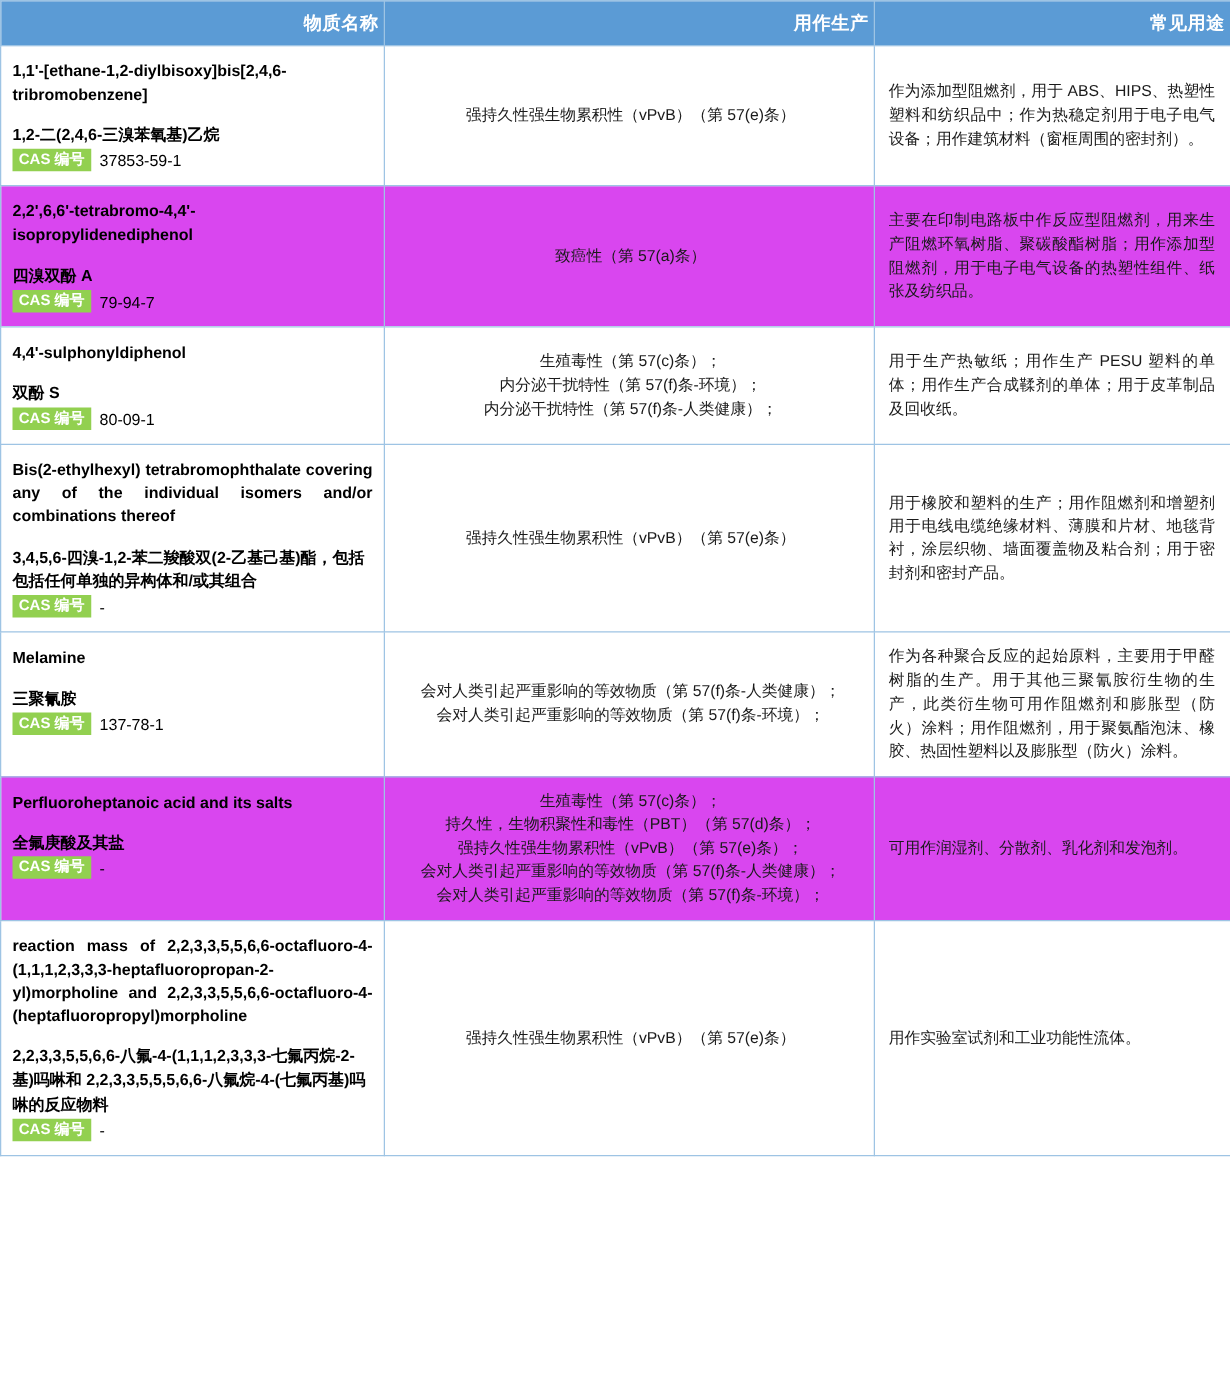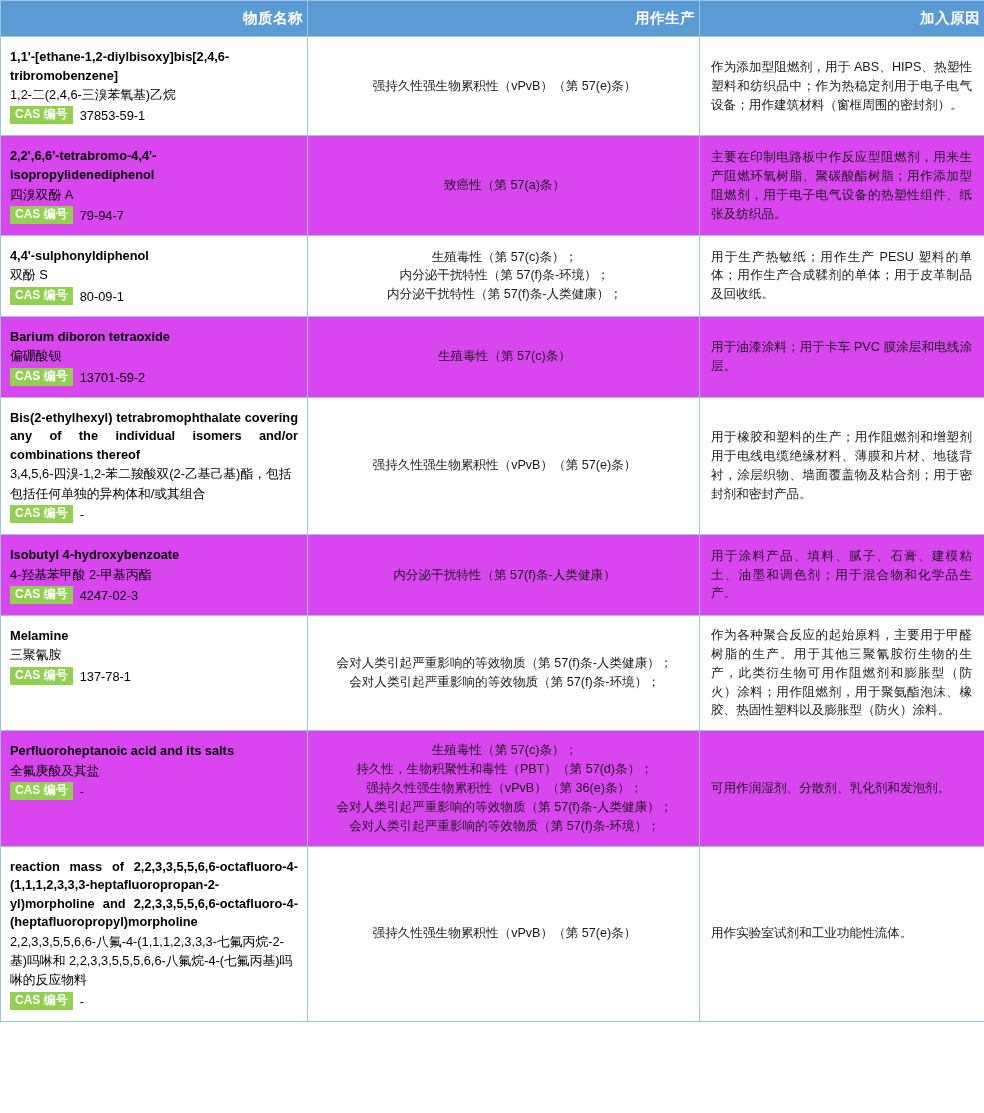--- a/index.html
+++ b/index.html
@@ -51,25 +51,25 @@
   }
   .name-en {
     font-weight: bold;
     color: #000;
     text-align: justify;
     text-justify: inter-word;
     font-size: 12.8px;
     line-height: 1.45;
   }
   .name-cn {
-    font-weight: normal;
+    font-weight: bold;
     color: #000;
     font-size: 12.8px;
     line-height: 1.5;
-    margin-top: 0;
+    margin-top: 13px;
   }
   .cas-line {
     margin-top: 2px;
     display: flex;
     align-items: flex-start;
     gap: 7px;
   }
   .cas-tag {
     background: #92d050;
     color: #ffffff;
@@ -110,21 +110,21 @@
   <table class="substances">
     <colgroup>
       <col class="c0">
         <col class="c1">
         <col class="c2">
     </colgroup>
     <thead>
       <tr>
         <th>物质名称</th>
         <th>用作生产</th>
-        <th>加入原因</th>
+        <th>常见用途</th>
       </tr>
     </thead>
     <tbody id="tbody">
         <tr class="odd">
           <td class="name">
             <div class="name-en">1,1'-[ethane-1,2-diylbisoxy]bis[2,4,6-tribromobenzene]</div>
             <div class="name-cn">1,2-二(2,4,6-三溴苯氧基)乙烷</div>
             <div class="cas-line">
               <span class="cas-tag">CAS 编号</span>
               <span class="cas-value">37853-59-1</span>
@@ -158,62 +158,34 @@
               <span class="cas-value">80-09-1</span>
             </div>
           </td>
           <td class="reason">
             <span class="line">生殖毒性（第 57(c)条）；</span>
             <span class="line">内分泌干扰特性（第 57(f)条-环境）；</span>
             <span class="line">内分泌干扰特性（第 57(f)条-人类健康）；</span>
           </td>
           <td class="use">用于生产热敏纸；用作生产 PESU 塑料的单体；用作生产合成鞣剂的单体；用于皮革制品及回收纸。</td>
         </tr>
-        <tr class="even">
-          <td class="name">
-            <div class="name-en">Barium diboron tetraoxide</div>
-            <div class="name-cn">偏硼酸钡</div>
-            <div class="cas-line">
-              <span class="cas-tag">CAS 编号</span>
-              <span class="cas-value">13701-59-2</span>
-            </div>
-          </td>
-          <td class="reason">
-            <span class="line">生殖毒性（第 57(c)条）</span>
-          </td>
-          <td class="use">用于油漆涂料；用于卡车 PVC 膜涂层和电线涂层。</td>
-        </tr>
         <tr class="odd">
           <td class="name">
             <div class="name-en">Bis(2-ethylhexyl) tetrabromophthalate covering any of the individual isomers and/or combinations thereof</div>
             <div class="name-cn">3,4,5,6-四溴-1,2-苯二羧酸双(2-乙基己基)酯，包括包括任何单独的异构体和/或其组合</div>
             <div class="cas-line">
               <span class="cas-tag">CAS 编号</span>
               <span class="cas-value">-</span>
             </div>
           </td>
           <td class="reason">
             <span class="line">强持久性强生物累积性（vPvB）（第 57(e)条）</span>
           </td>
           <td class="use">用于橡胶和塑料的生产；用作阻燃剂和增塑剂用于电线电缆绝缘材料、薄膜和片材、地毯背衬，涂层织物、墙面覆盖物及粘合剂；用于密封剂和密封产品。</td>
         </tr>
-        <tr class="even">
-          <td class="name">
-            <div class="name-en">Isobutyl 4-hydroxybenzoate</div>
-            <div class="name-cn">4-羟基苯甲酸 2-甲基丙酯</div>
-            <div class="cas-line">
-              <span class="cas-tag">CAS 编号</span>
-              <span class="cas-value">4247-02-3</span>
-            </div>
-          </td>
-          <td class="reason">
-            <span class="line">内分泌干扰特性（第 57(f)条-人类健康）</span>
-          </td>
-          <td class="use">用于涂料产品、填料、腻子、石膏、建模粘土、油墨和调色剂；用于混合物和化学品生产。</td>
-        </tr>
         <tr class="odd">
           <td class="name">
             <div class="name-en">Melamine</div>
             <div class="name-cn">三聚氰胺</div>
             <div class="cas-line">
               <span class="cas-tag">CAS 编号</span>
               <span class="cas-value">137-78-1</span>
             </div>
           </td>
           <td class="reason">
@@ -227,21 +199,21 @@
             <div class="name-en">Perfluoroheptanoic acid and its salts</div>
             <div class="name-cn">全氟庚酸及其盐</div>
             <div class="cas-line">
               <span class="cas-tag">CAS 编号</span>
               <span class="cas-value">-</span>
             </div>
           </td>
           <td class="reason">
             <span class="line">生殖毒性（第 57(c)条）；</span>
             <span class="line">持久性，生物积聚性和毒性（PBT）（第 57(d)条）；</span>
-            <span class="line">强持久性强生物累积性（vPvB）（第 36(e)条）；</span>
+            <span class="line">强持久性强生物累积性（vPvB）（第 57(e)条）；</span>
             <span class="line">会对人类引起严重影响的等效物质（第 57(f)条-人类健康）；</span>
             <span class="line">会对人类引起严重影响的等效物质（第 57(f)条-环境）；</span>
           </td>
           <td class="use">可用作润湿剂、分散剂、乳化剂和发泡剂。</td>
         </tr>
         <tr class="odd">
           <td class="name">
             <div class="name-en">reaction mass of 2,2,3,3,5,5,6,6-octafluoro-4-(1,1,1,2,3,3,3-heptafluoropropan-2-yl)morpholine and 2,2,3,3,5,5,6,6-octafluoro-4-(heptafluoropropyl)morpholine</div>
             <div class="name-cn">2,2,3,3,5,5,6,6-八氟-4-(1,1,1,2,3,3,3-七氟丙烷-2-基)吗啉和 2,2,3,3,5,5,5,6,6-八氟烷-4-(七氟丙基)吗啉的反应物料</div>
             <div class="cas-line">

